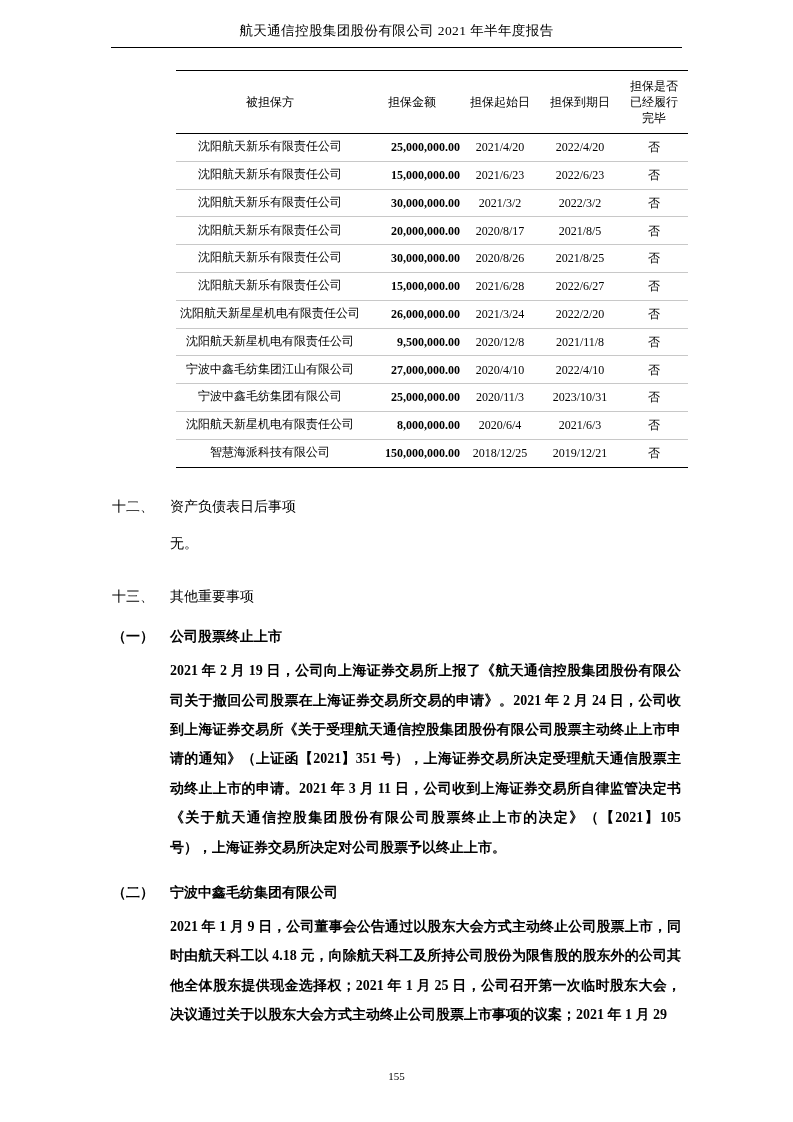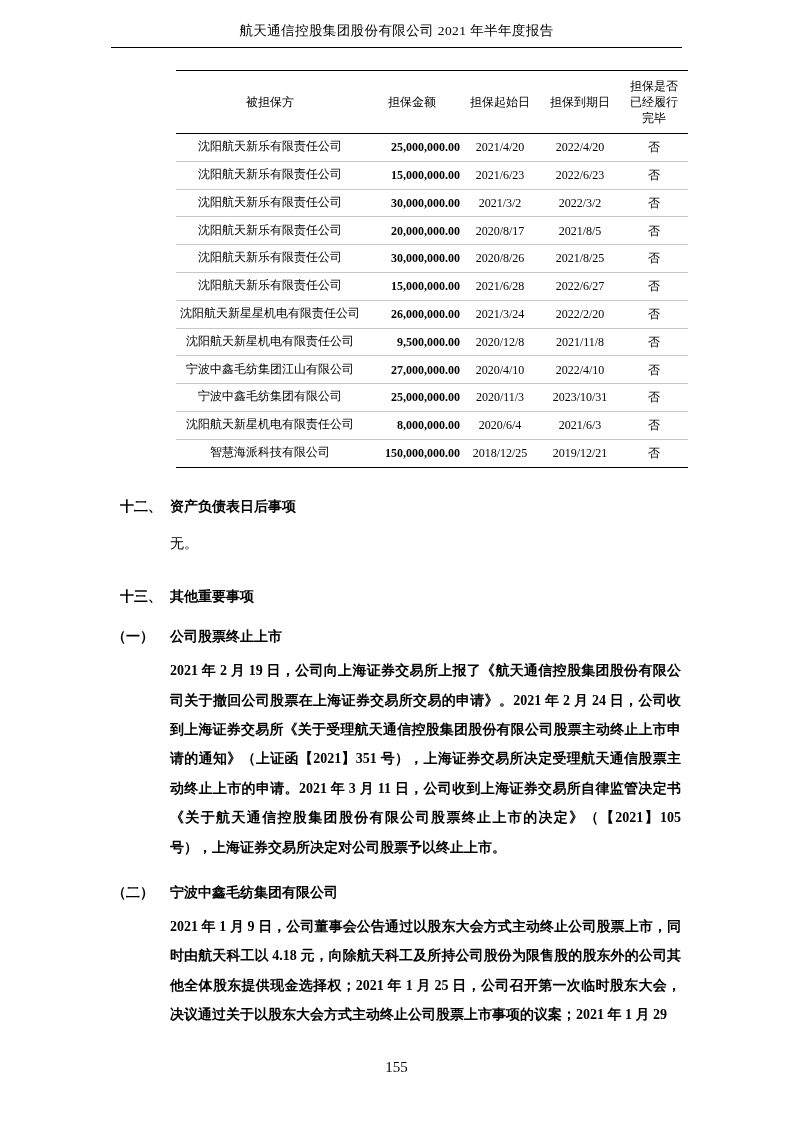--- a/index.html
+++ b/index.html
@@ -83,23 +83,22 @@
   td.amount { text-align: right; padding-right: 6px; font-weight: bold; }
   td.date { text-align: center; }
   td.flag { text-align: center; }
 
   
   .section {
     margin-top: 30px;
   }
   .sec-title {
     font-size: 14px;
-    font-weight: bold;
+    font-weight: normal;
     display: flex;
-    text-align: center;
   }
   .sec-title .num {
     width: 58px;
     flex: 0 0 58px;
   }
   .sec-body {
     font-size: 14px;
     margin-top: 14px;
     margin-left: 58px;
     line-height: 2.05;
@@ -122,25 +121,25 @@
     line-height: 2.1;
     margin-top: 10px;
     margin-left: 58px;
     text-align: justify;
     text-justify: inter-ideograph;
     font-weight: bold;
   }
   
   .page-number {
     position: absolute;
-    bottom: 46px;
+    bottom: 40px;
     left: 0;
     width: 793px;
     text-align: center;
-    font-size: 15px;
+    font-size: 11px;
   }
 </style>
 </head>
 <body>
 
 <div class="page">
 
   <div class="doc-header">
     <div>航天通信控股集团股份有限公司 2021 年半年度报告</div>
     <div class="header-rule"></div>

